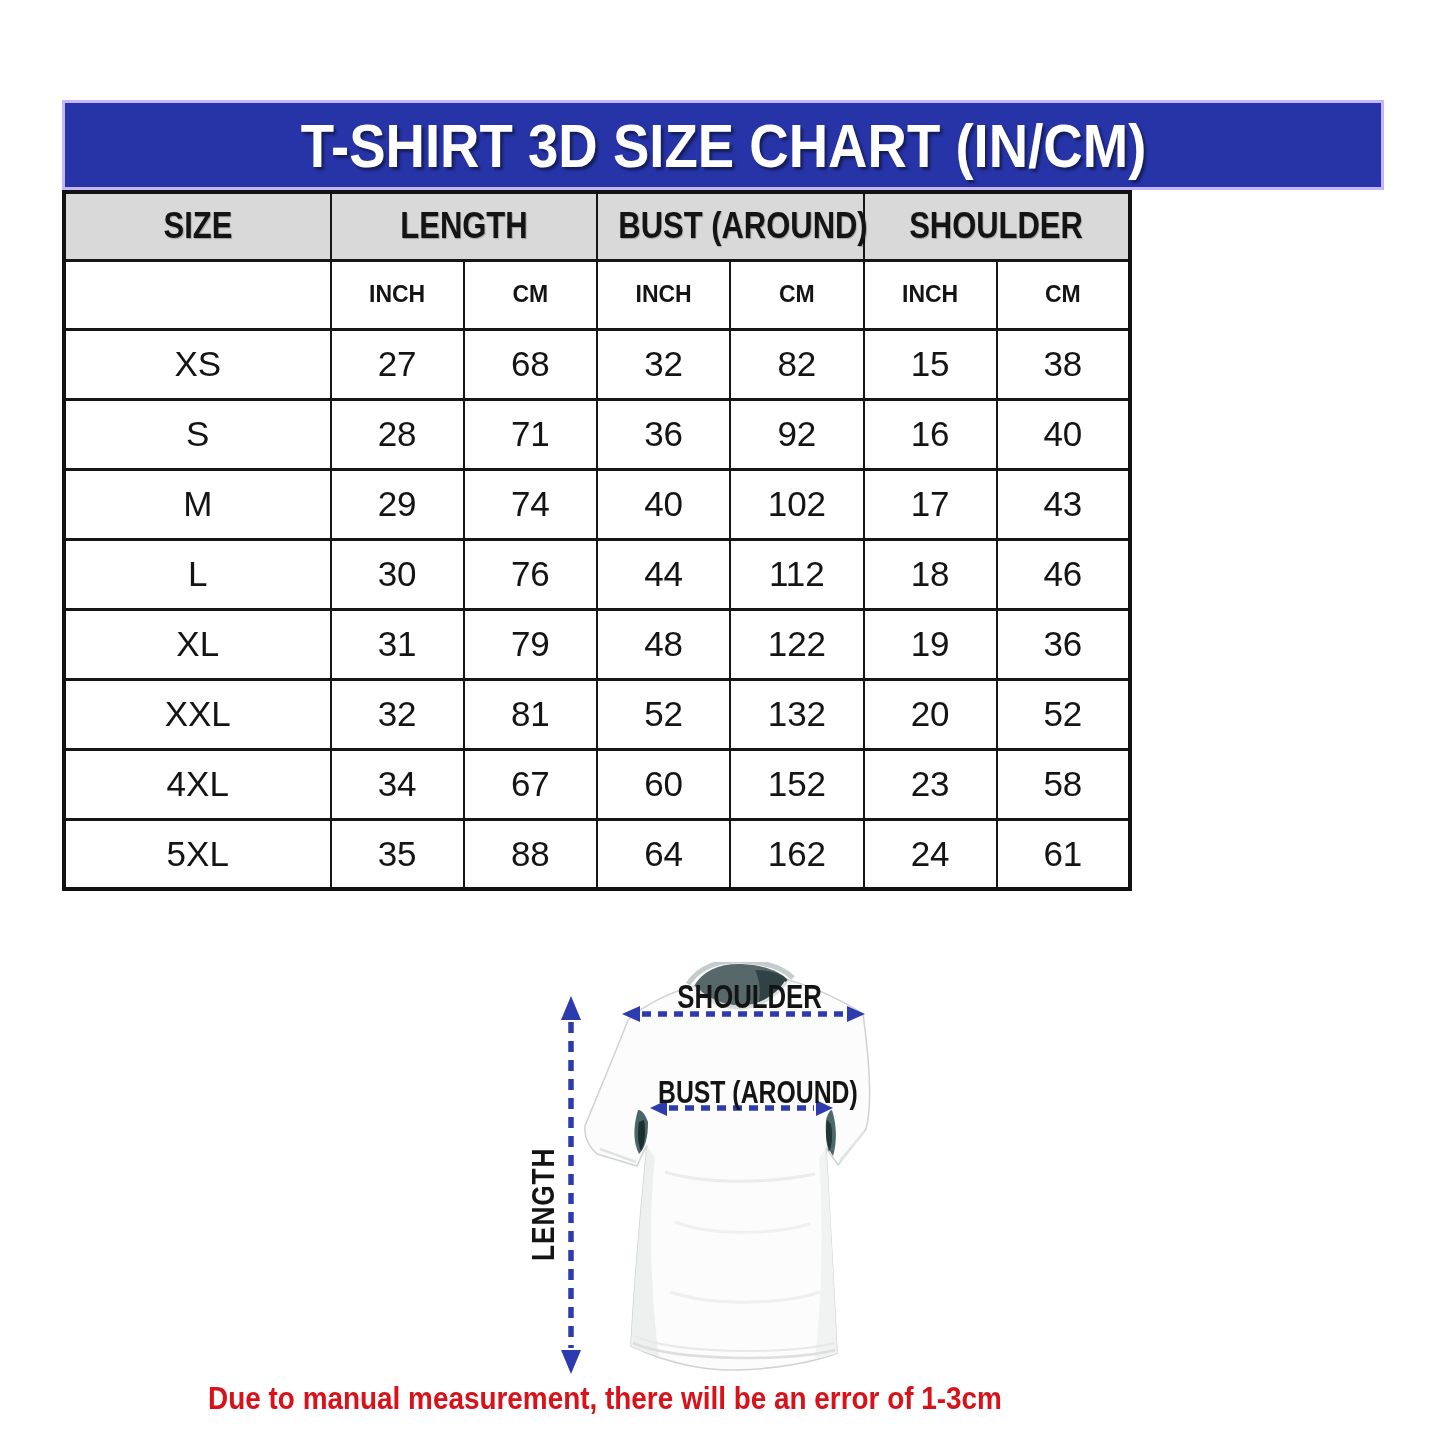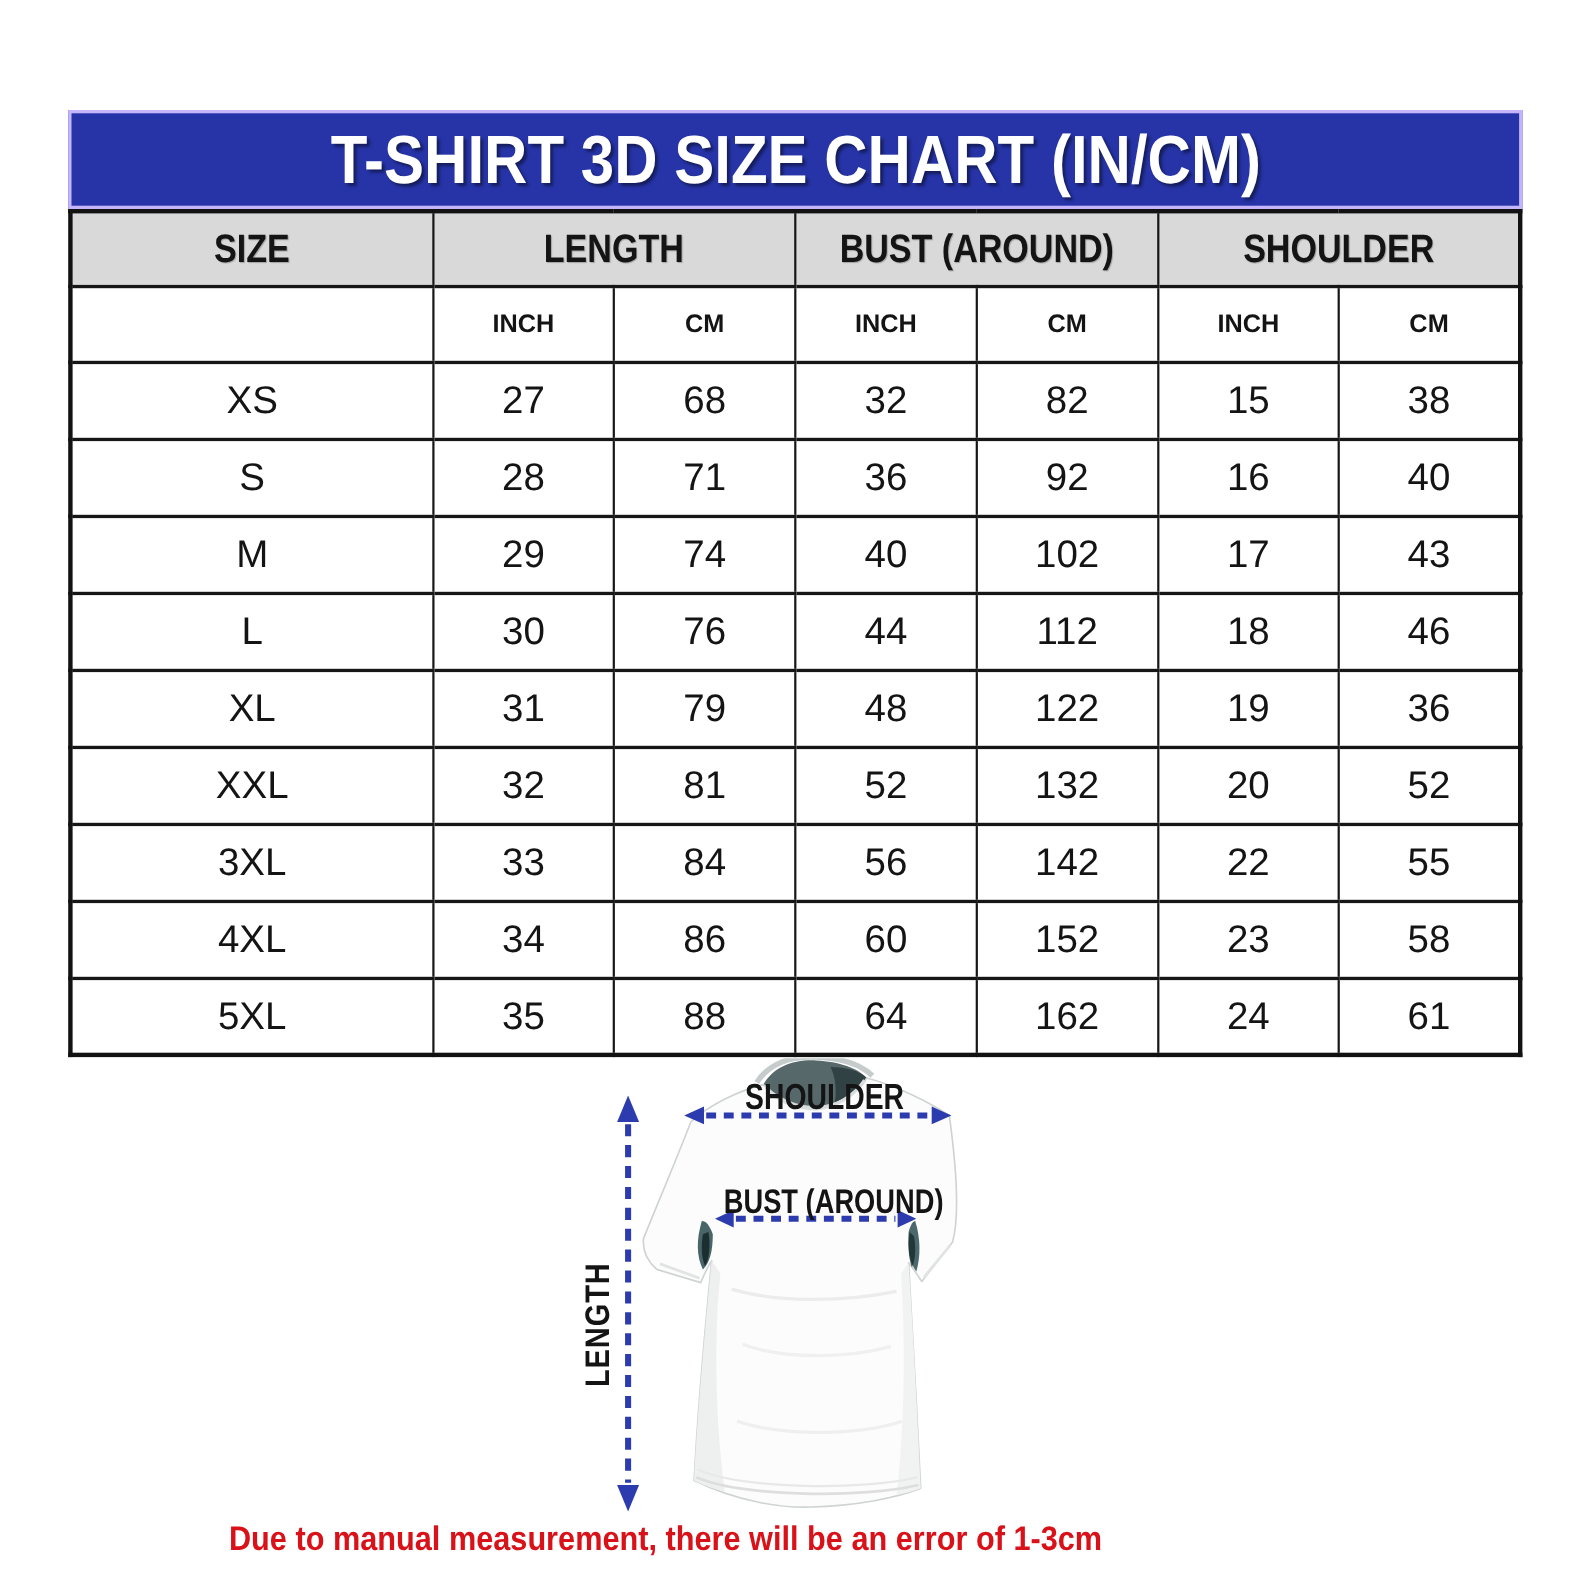--- a/index.html
+++ b/index.html
@@ -13,21 +13,21 @@
     box-sizing:border-box;border:3px solid #c4b5fd;background:#2634a8;
     display:flex;align-items:center;justify-content:center;
   }
   .banner-text{
     color:#ffffff;font-weight:bold;font-size:62px;white-space:nowrap;
     display:inline-block;transform:scaleX(0.88);transform-origin:center;
     text-shadow:3px 3px 3px rgba(0,0,0,0.45);letter-spacing:0px;
   }
   
   table.size-table{
-    position:absolute;left:62px;top:190px;width:1322px;
+    position:absolute;left:62px;top:190px;width:1070px;
     border-collapse:collapse;table-layout:fixed;
     border:4px solid #121212;
   }
   table.size-table td,table.size-table th{
     box-sizing:border-box;
     border-left:2px solid #161616;border-right:2px solid #161616;
     border-top:3px solid #161616;border-bottom:3px solid #161616;
     text-align:center;vertical-align:middle;padding:0;
     font-size:35px;font-weight:normal;color:#141414;white-space:nowrap;
   }
@@ -145,32 +145,23 @@
       <tr class="data-row">
         <td>XXL</td>
         <td>32</td>
         <td>81</td>
         <td>52</td>
         <td>132</td>
         <td>20</td>
         <td>52</td>
       </tr>
       <tr class="data-row">
-        <td>3XL</td>
-        <td>33</td>
-        <td>84</td>
-        <td>56</td>
-        <td>142</td>
-        <td>22</td>
-        <td>55</td>
-      </tr>
-      <tr class="data-row">
         <td>4XL</td>
         <td>34</td>
-        <td>86</td>
+        <td>67</td>
         <td>60</td>
         <td>152</td>
         <td>23</td>
         <td>58</td>
       </tr>
       <tr class="data-row">
         <td>5XL</td>
         <td>35</td>
         <td>88</td>
         <td>64</td>

